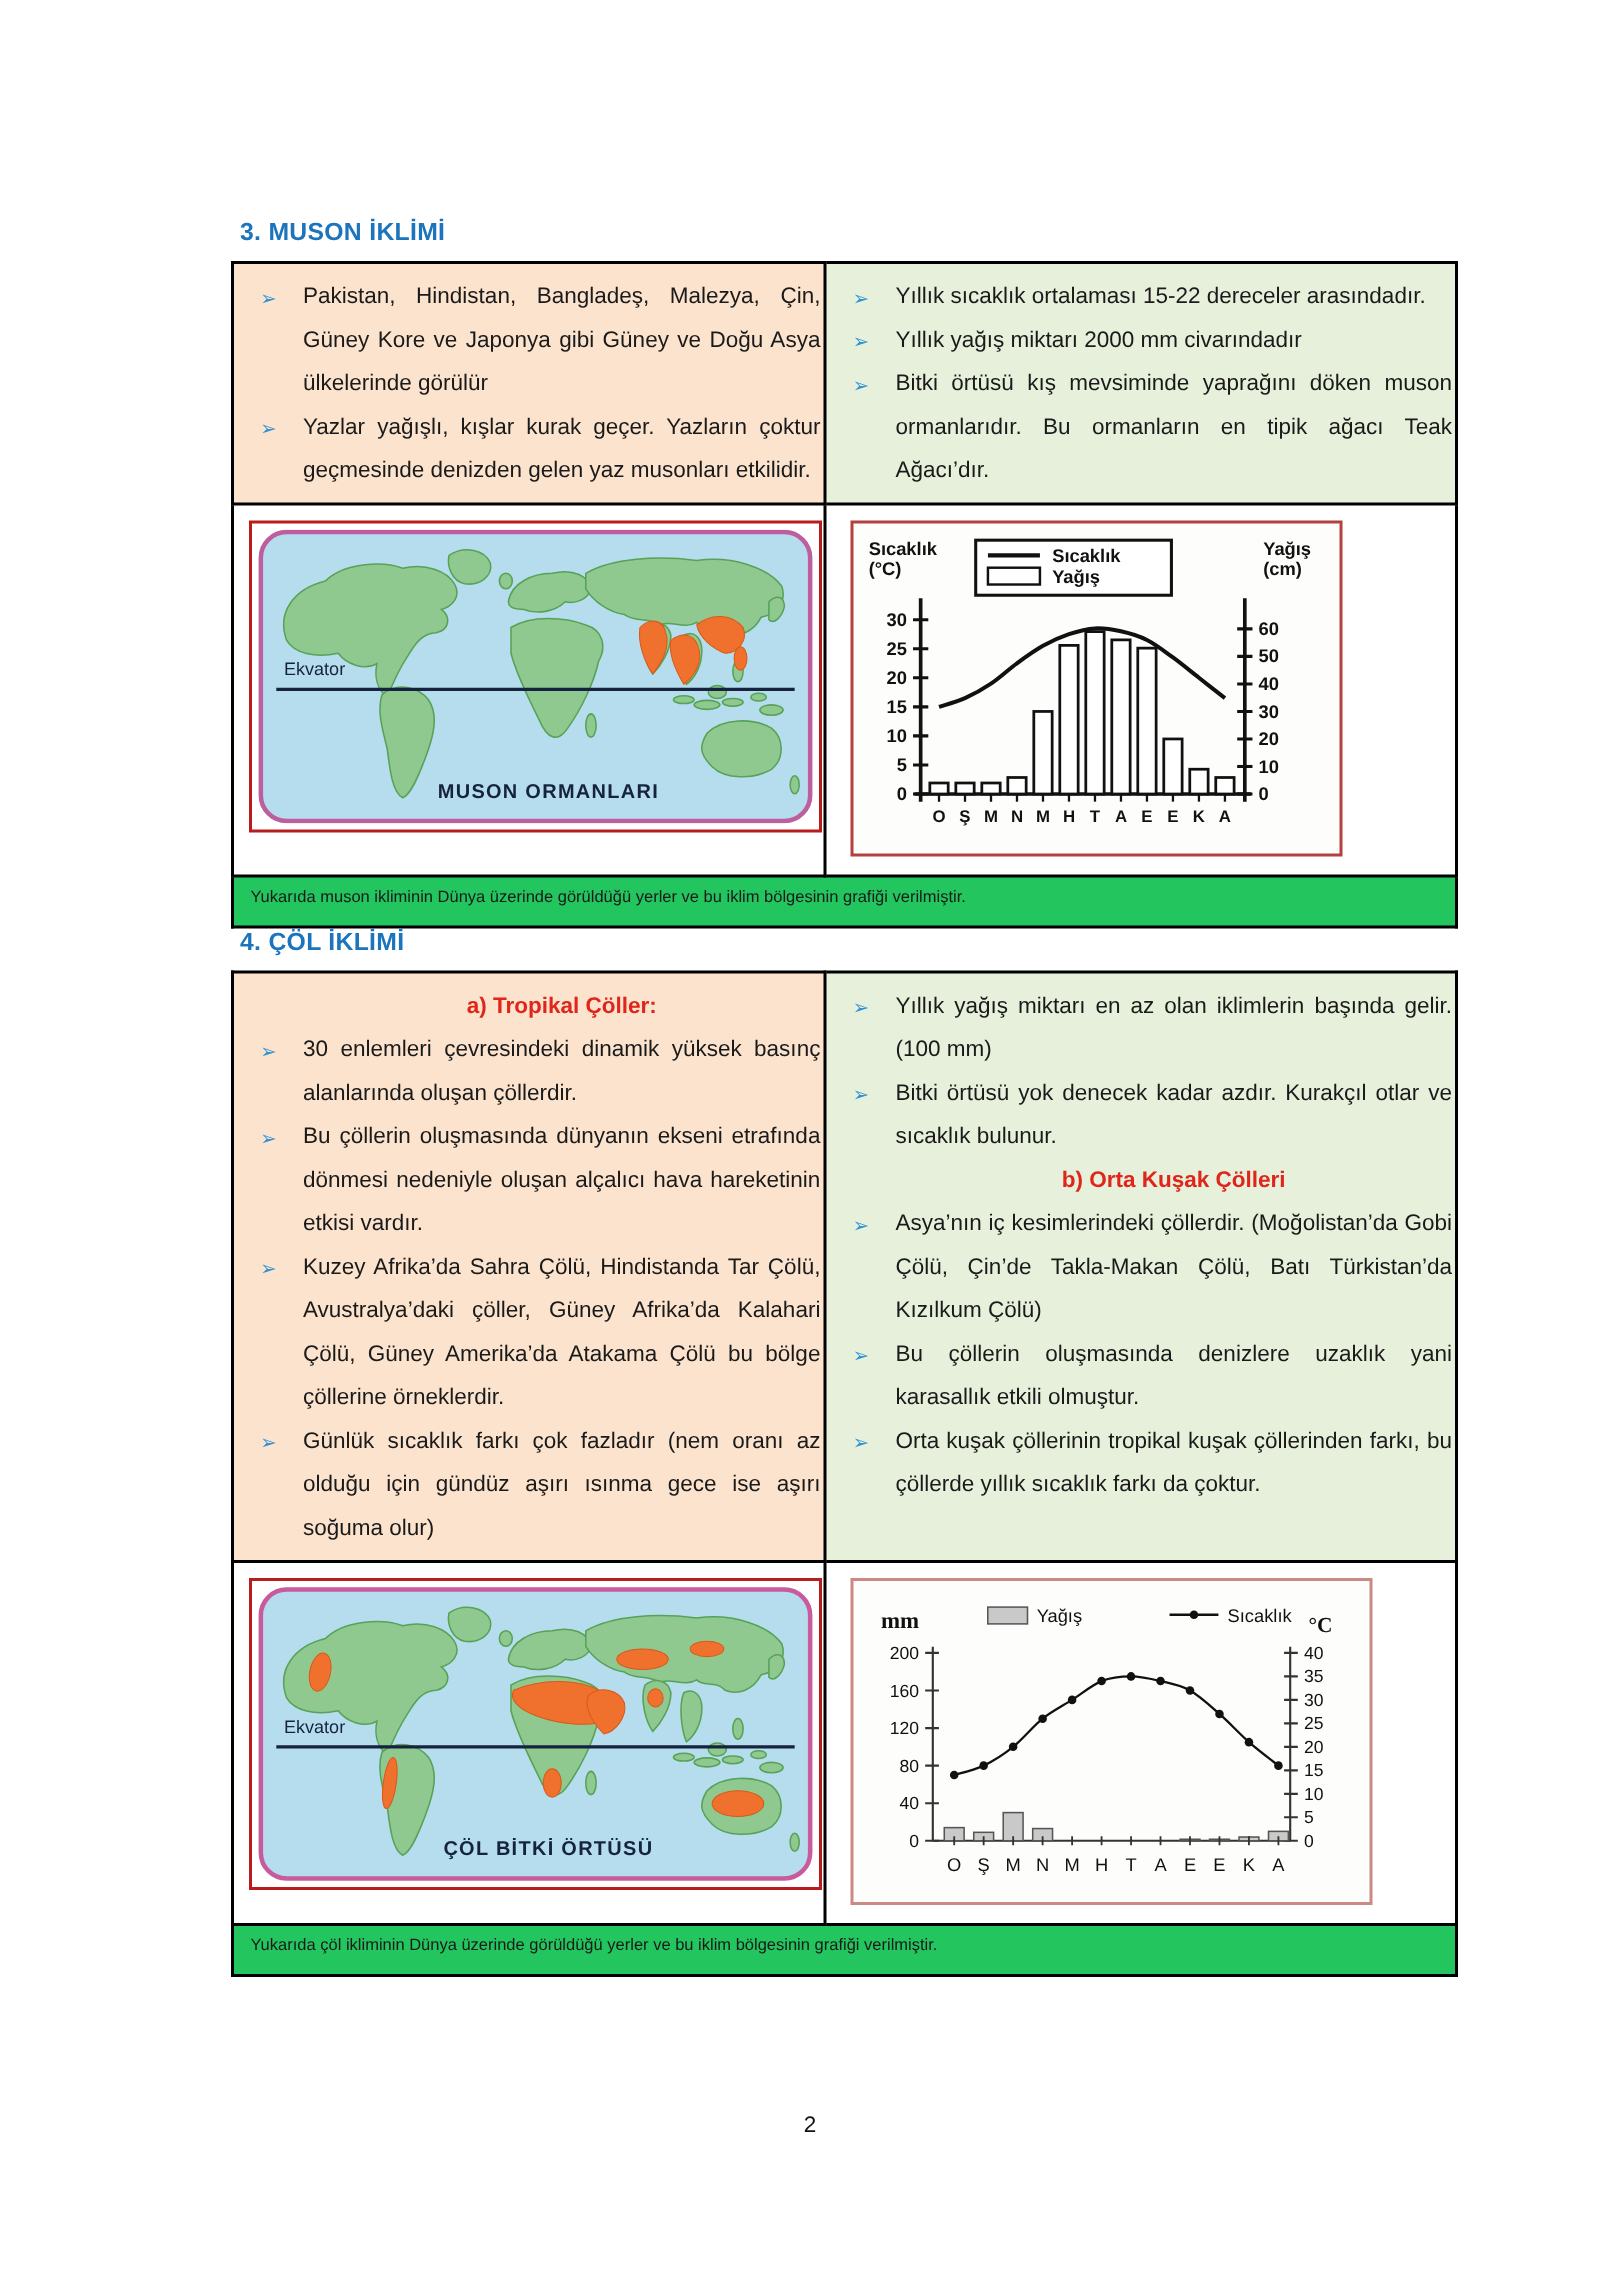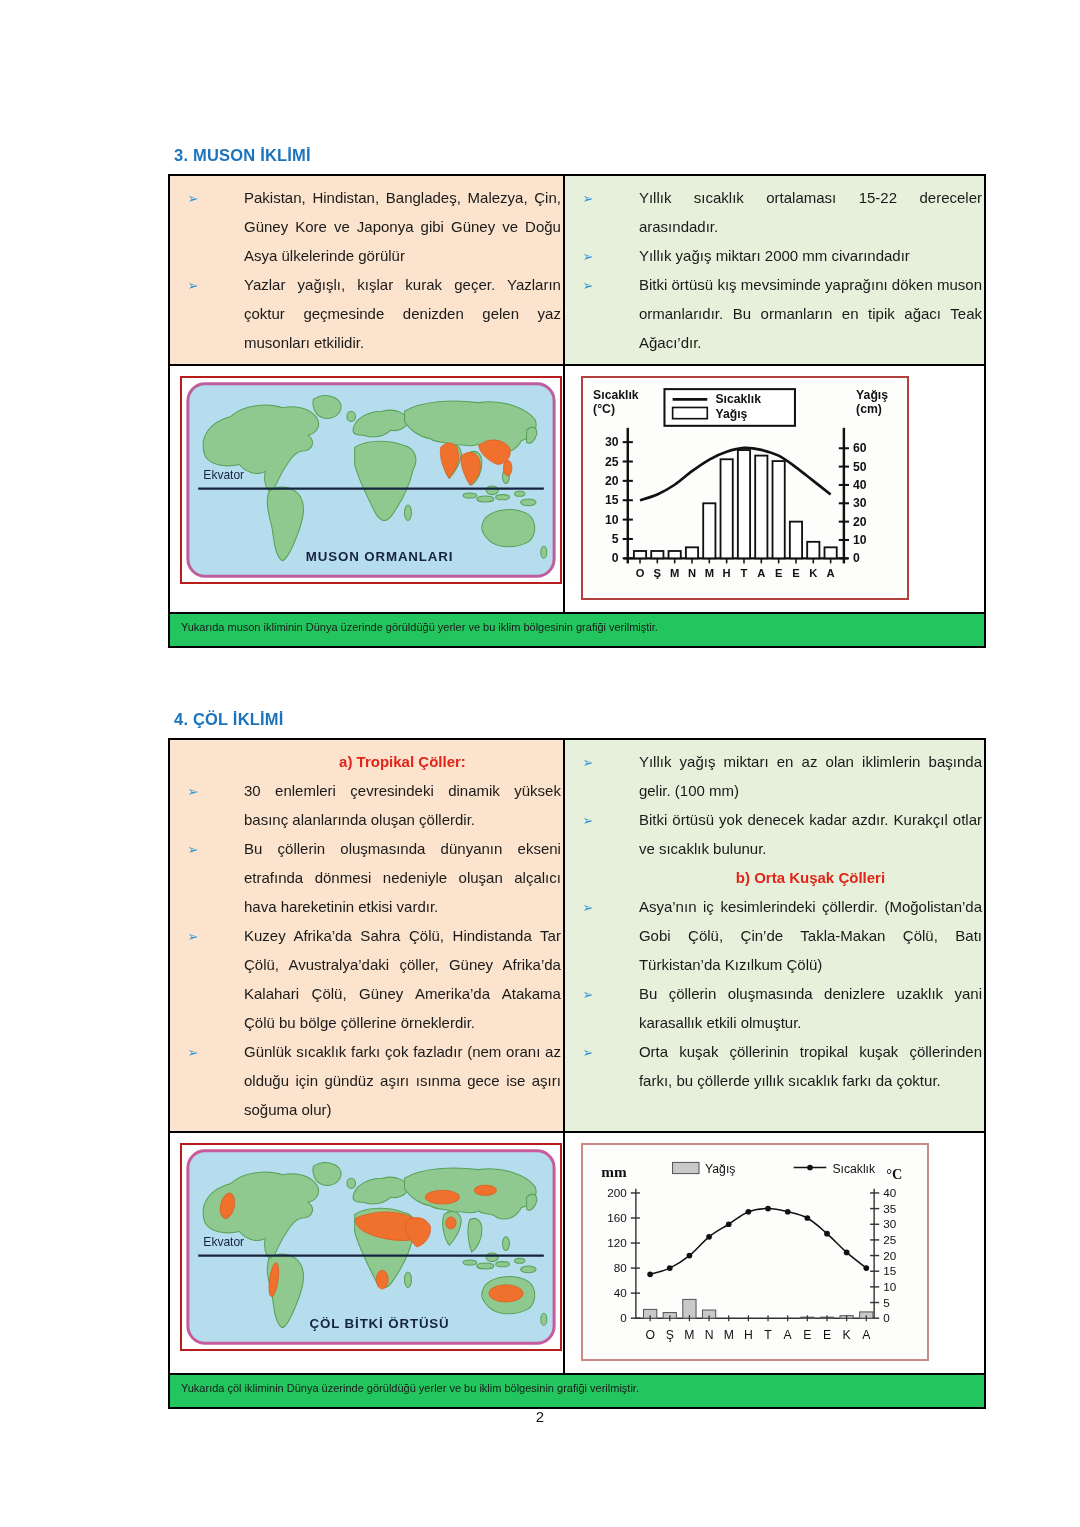--- a/index.html
+++ b/index.html
@@ -1,40 +1,40 @@
 <!DOCTYPE html>
 <html><head>
 <meta charset="utf-8">
 <style>
   * { margin:0; padding:0; box-sizing:border-box; }
   html,body { background:#fff; }
   body {
     width:1080px; height:1527px; position:relative; overflow:hidden;
     font-family:"Liberation Sans", sans-serif; color:#1a1a1a;
   }
-  .content { position:absolute; left:168px; top:146px; width:818px; }
+  .content { position:absolute; left:154px; top:146px; width:818px; }
 
   h2.sec-title {
     color:#1b74bc; font-size:16.5px; font-weight:bold; letter-spacing:.2px;
     margin:0 0 9px 6px;
   }
-  h2.sec-title.second { margin-top:62px; }
+  h2.sec-title.second { }
 
   table.info { width:100%; border-collapse:collapse; table-layout:fixed; }
   table.info td { border:2px solid #000; vertical-align:top; }
   td.c-left  { background:#fbe3cd; width:48.4%; }
   td.c-right { background:#e7f0db; }
 
   ul.entries { list-style:none; padding:7px 0 7px 0; }
   li.entry { display:flex; font-size:15px; line-height:29px; }
   li.entry .arrow {
     flex:0 0 46px; text-align:center; color:#2e93d4; font-size:13px;
     transform:translateY(1px);
   }
-  li.entry .etext { flex:1; padding-right:2px; text-align:justify;margin-left:28px; }
+  li.entry .etext { flex:1; padding-right:2px; text-align:justify; }
   li.entry.heading .etext { color:#e0251b; font-weight:bold; text-align:center; }
 
   td.img-cell { background:#fff; padding:10px 6px 12px 10px; height:232px; }
   .map-frame {
     border:2px solid #b91c1c; background:#fff; padding:4px; width:fit-content;
   }
   .chart-frame  {
     border:2px solid #b4413e; background:#fdfdfc; padding:5px 4px; width:fit-content; margin-left:6px;
   }
   .chart-frame.light { border-color:#cc8884; }

